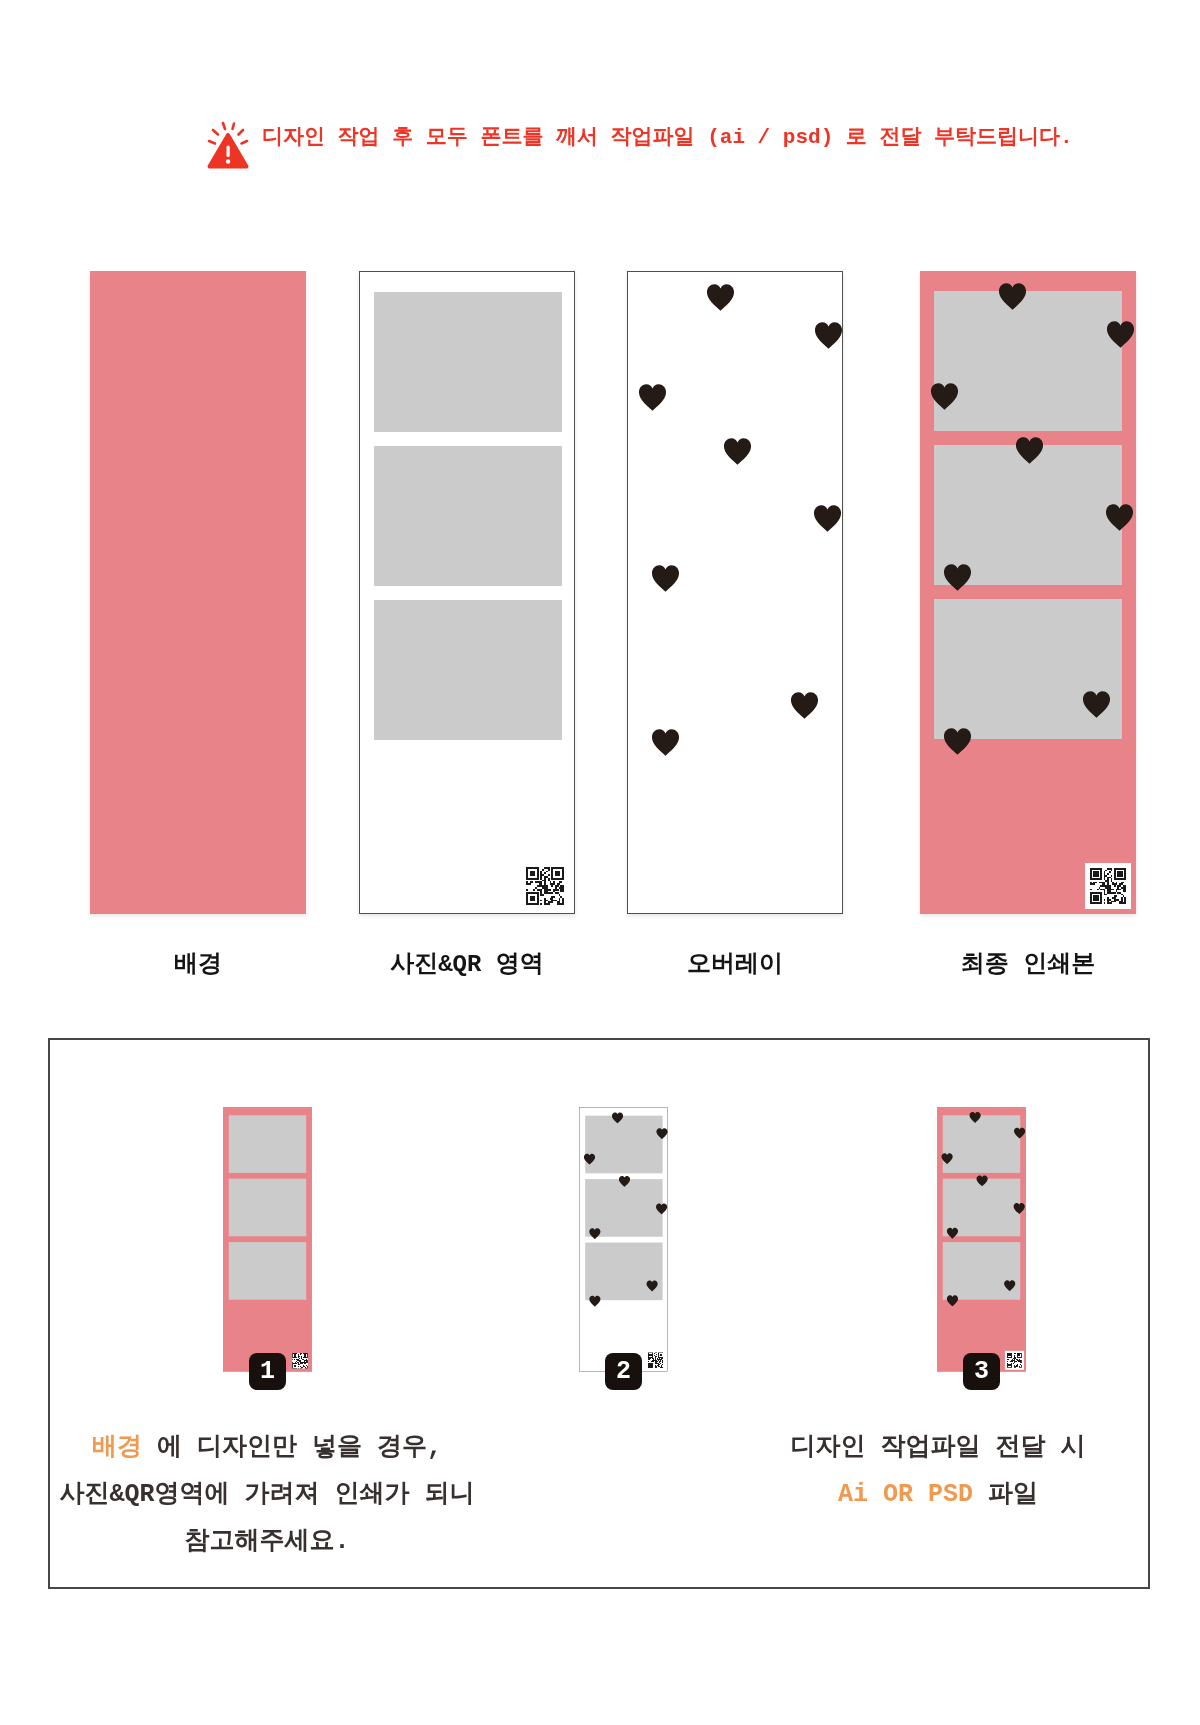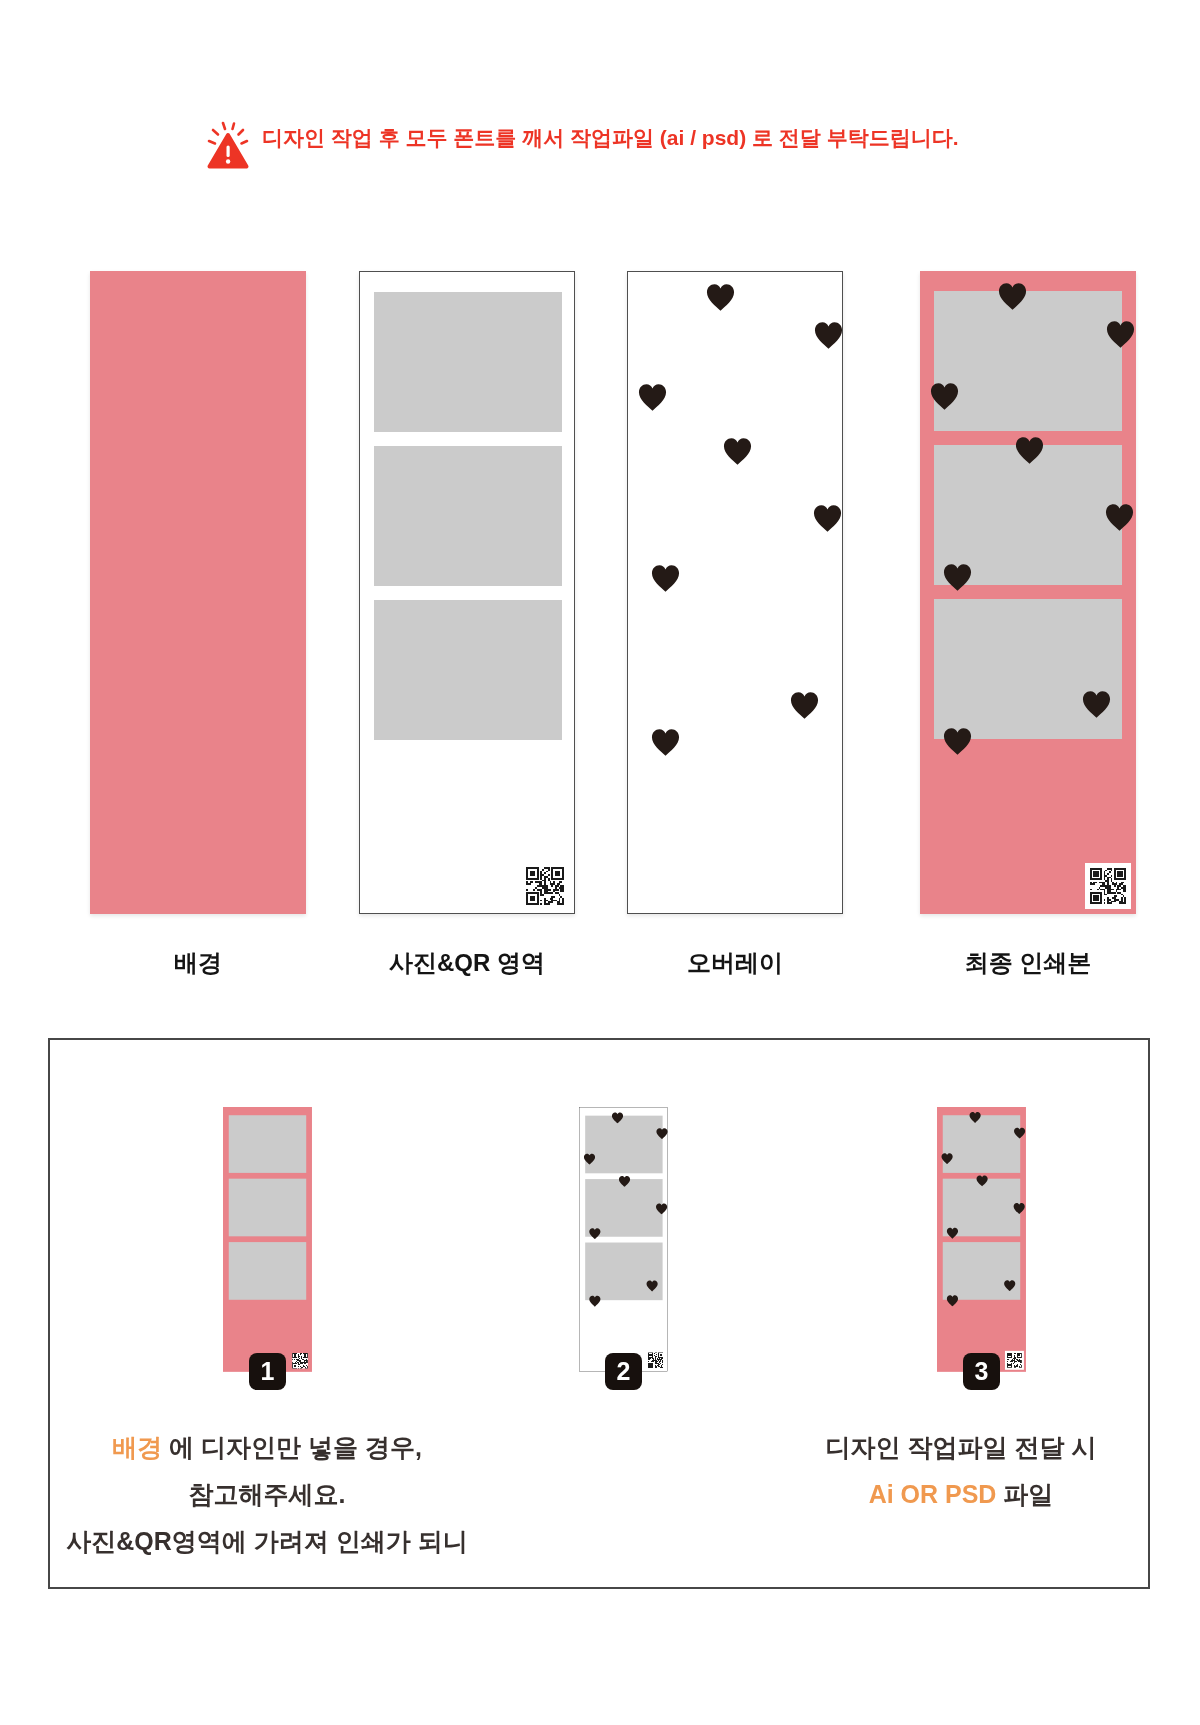--- a/index.html
+++ b/index.html
@@ -1,21 +1,21 @@
 <!DOCTYPE html>
 <html style="--pink: #E9838A; --gray: #CBCBCB; --heart: #241A16; --red: #ED3425; --orange: #F0994F; --dark: #37302E;"><head>
 <meta charset="utf-8">
 <style>
   :root{
     --pink:#E9838A; --gray:#CBCBCB; --heart:#241A16;
     --red:#ED3425; --orange:#F0994F; --dark:#37302E;
   }
   *{margin:0;padding:0;box-sizing:border-box;}
   body{background:#ffffff;font-family:"Liberation Sans","DejaVu Sans",sans-serif;}
-  .page{position:relative;width:1200px;height:1725px;background:#fff;overflow:hidden;margin:0 auto;}
+  .page{position:relative;width:1200px;height:1725px;background:#fff;overflow:hidden;margin:0 auto;font-family:Liberation Mono, monospace;}
   .abs{position:absolute;}
 
   
   .warn-text{position:absolute;left:262px;top:122px;font-size:21px;font-weight:700;color:var(--red);line-height:31.5px;white-space:nowrap;}
 
   
   .pcol{position:absolute;top:271px;width:216px;}
   .panel{position:relative;width:216px;height:643px;box-shadow:0 2px 4px rgba(0,0,0,0.10);}
   .pink{background:var(--pink);}
   .white{background:#ffffff;}
@@ -1374,21 +1374,21 @@
               <rect x="6" y="20" width="1" height="1" fill="#1a1a1a"></rect>
             </svg>
           </div>
       </div>
     </div>
   </div>
   <div class="badge" style="left:963px">3</div>
 
   <div class="caption" style="left:57px">
       <div class="cap-line"><span class="hl">배경</span><span> 에 디자인만 넣을 경우,</span></div>
+      <div class="cap-line"><span>사진&amp;QR영역에 가려져 인쇄가 되니</span></div>
       <div class="cap-line"><span>참고해주세요.</span></div>
-      <div class="cap-line"><span>사진&amp;QR영역에 가려져 인쇄가 되니</span></div>
     </div>
-  <div class="caption" style="left:751px">
+  <div class="caption" style="left:728px">
       <div class="cap-line"><span>디자인 작업파일 전달 시</span></div>
       <div class="cap-line"><span class="hl">Ai OR PSD</span><span> 파일</span></div>
     </div>
 
 </div>
 
 </body></html>

